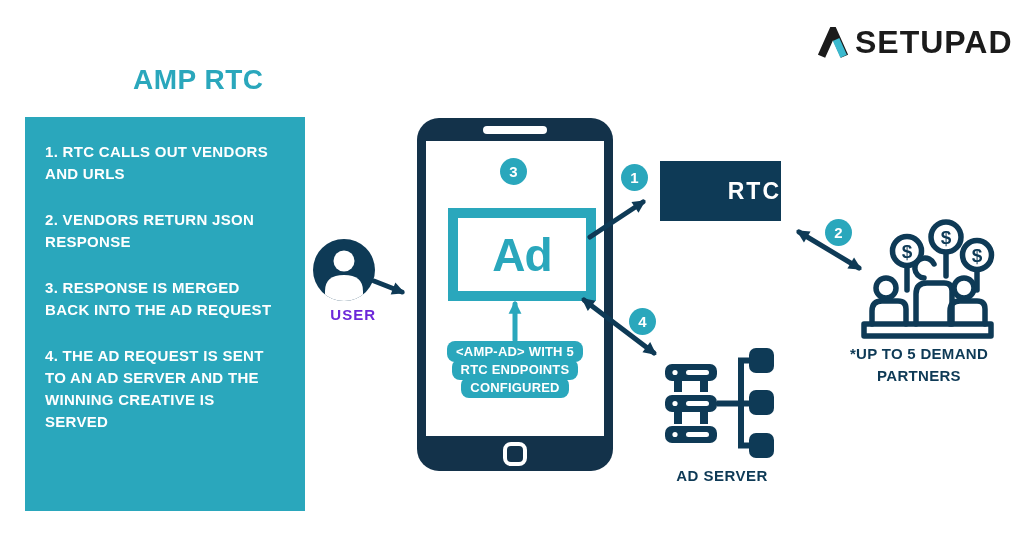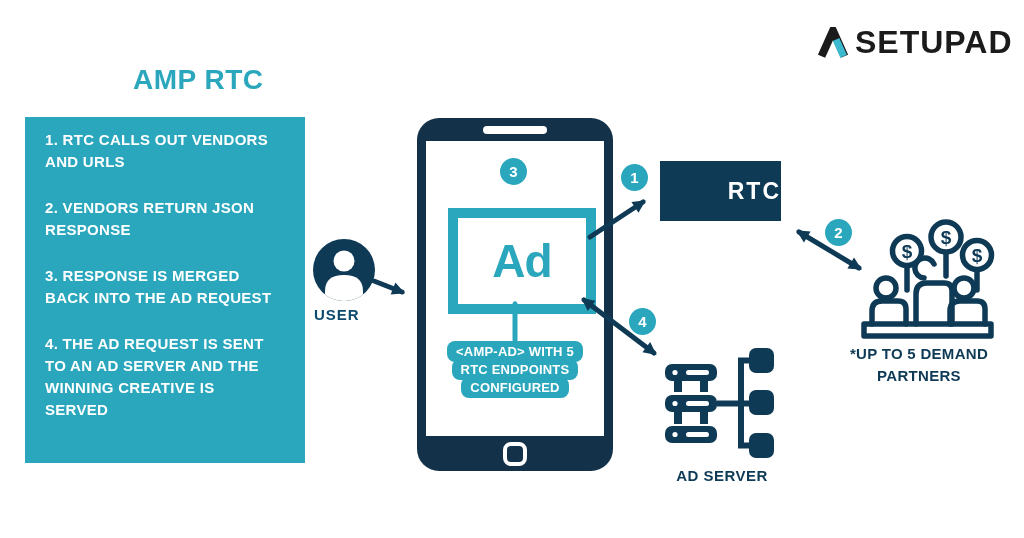--- a/index.html
+++ b/index.html
@@ -7,38 +7,38 @@
     position:relative;width:1024px;height:538px;background:#ffffff;overflow:hidden;
     font-family:"Liberation Sans","DejaVu Sans",sans-serif;
   }
   
   .logo{position:absolute;top:24px;left:818px;display:flex;align-items:center;gap:7px;}
   .logo-text{font-size:32px;font-weight:bold;color:#1b1b1b;letter-spacing:1px;}
   
   .title{position:absolute;left:101px;top:64px;font-size:28px;font-weight:bold;color:#2AA7BC;letter-spacing:.5px;margin-left:32px;}
   
   .panel{
-    position:absolute;left:25px;top:117px;width:280px;height:346px;box-sizing:border-box;
-    background:#2AA7BC;padding:12px 26px 0 20px;
+    position:absolute;left:25px;top:117px;width:280px;height:394px;box-sizing:border-box;
+    background:#2AA7BC;padding:24px 26px 0 20px;
   }
   .panel p{
     margin:0 0 24px 0;color:#ffffff;font-size:15px;font-weight:bold;
     line-height:22px;letter-spacing:.3px;
   }
   
   .user-icon{position:absolute;left:312px;top:238px;}
-  .user-label{position:absolute;left:314px;top:306px;width:62px;text-align:left;
-    font-size:15px;font-weight:bold;color:#0c4a6e;letter-spacing:1px;}
+  .user-label{position:absolute;left:314px;top:306px;width:62px;text-align:right;
+    font-size:15px;font-weight:bold;color:#6d28d9;letter-spacing:1px;}
   
   .phone{position:absolute;left:417px;top:118px;width:196px;height:353px;background:#13324A;border-radius:22px;}
   .phone-screen{position:absolute;left:9px;right:9px;top:23px;bottom:35px;background:#ffffff;}
   .phone-speaker{position:absolute;top:8px;left:50%;transform:translateX(-50%);width:64px;height:8px;border-radius:4px;background:#ffffff;}
   .phone-home{position:absolute;bottom:5px;left:50%;transform:translateX(-50%);width:24px;height:24px;border:4px solid #ffffff;border-radius:8px;box-sizing:border-box;}
   .ad-frame{
-    position:absolute;left:22px;top:67px;width:148px;height:106px;box-sizing:border-box;
+    position:absolute;left:22px;top:67px;width:148px;height:93px;box-sizing:border-box;
     border:10px solid #2AA7BC;background:#ffffff;display:flex;align-items:center;justify-content:center;
   }
   .ad-text{font-size:46px;font-weight:bold;color:#2AA7BC;line-height:1;letter-spacing:-1px;}
   
   .rtc-box{
     position:absolute;left:660px;top:161px;width:121px;height:60px;background:#0E3A56;
     display:flex;align-items:center;justify-content:flex-end;
   }
   .rtc-box span{color:#ffffff;font-size:23px;font-weight:bold;letter-spacing:2px;}
   

